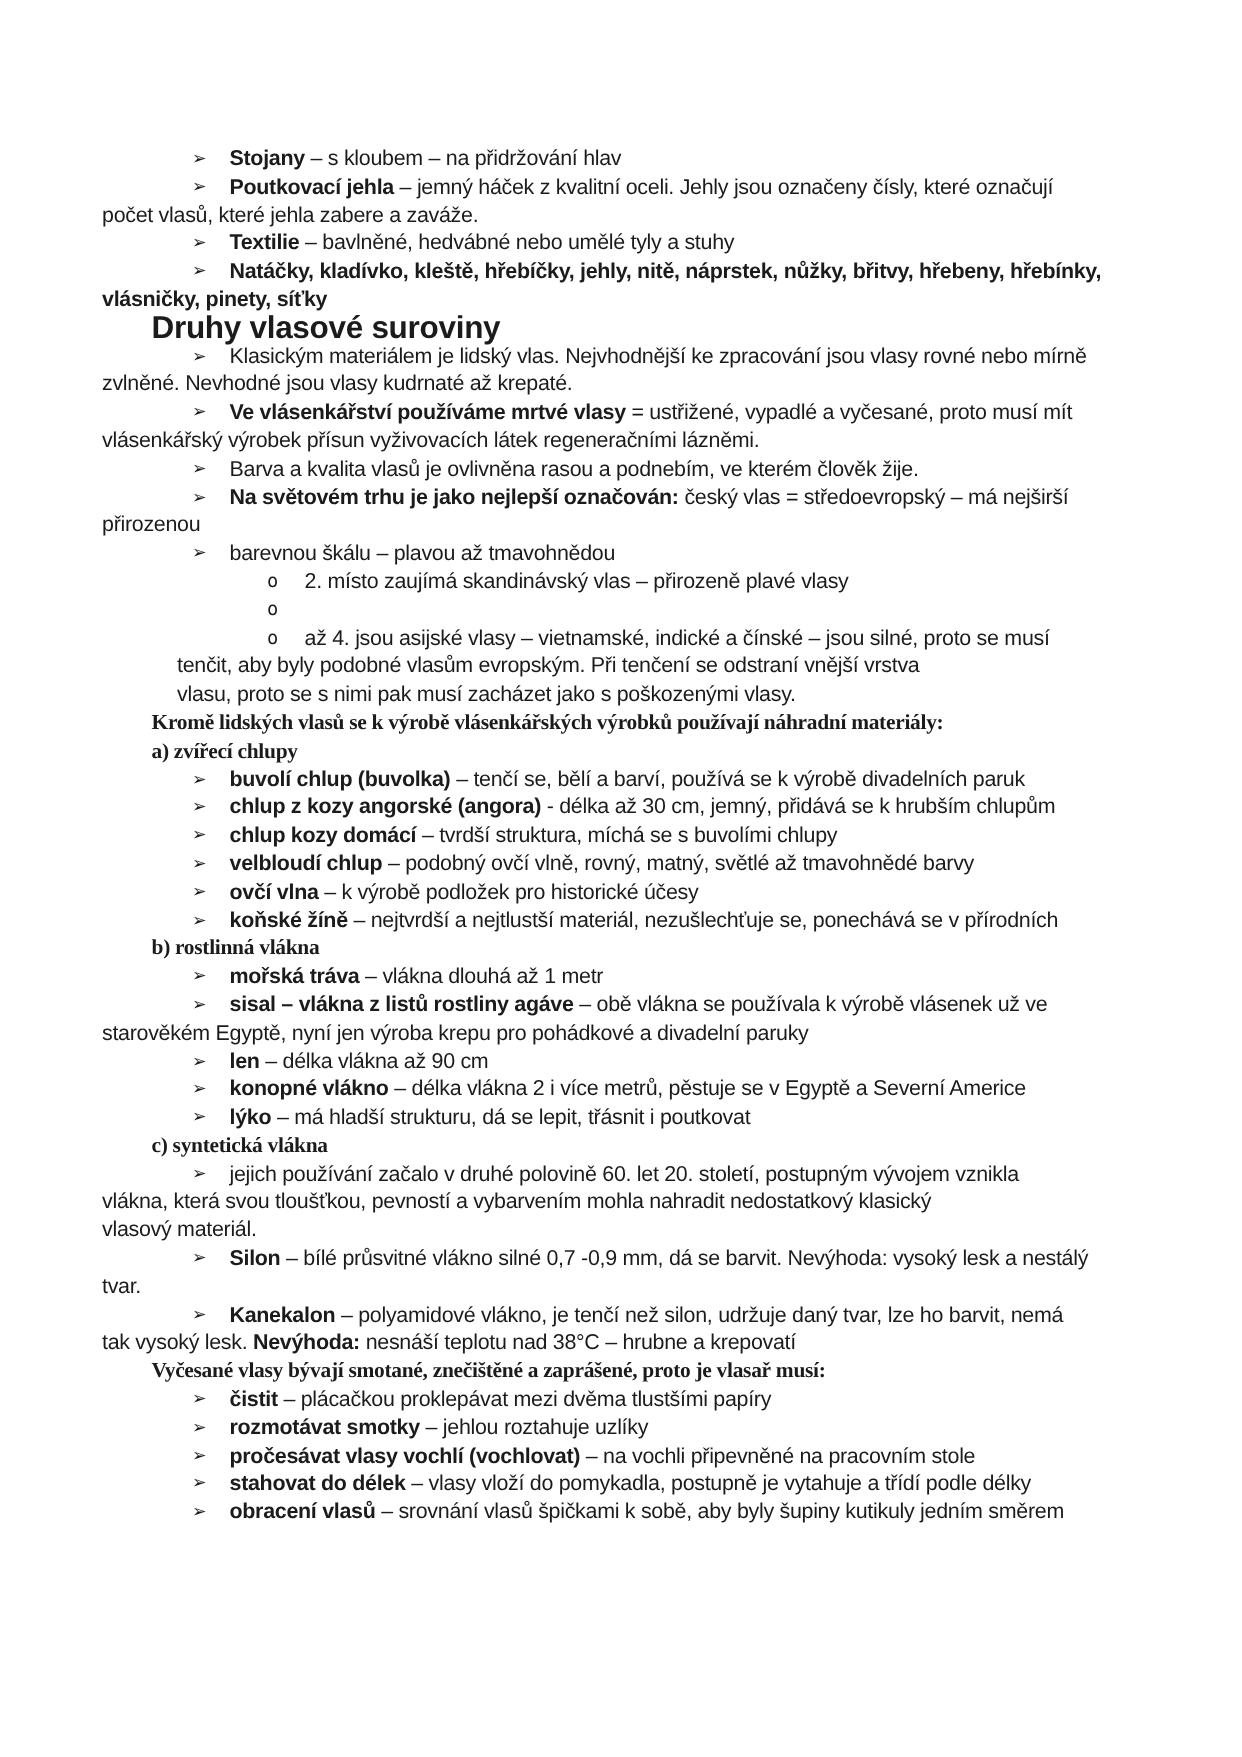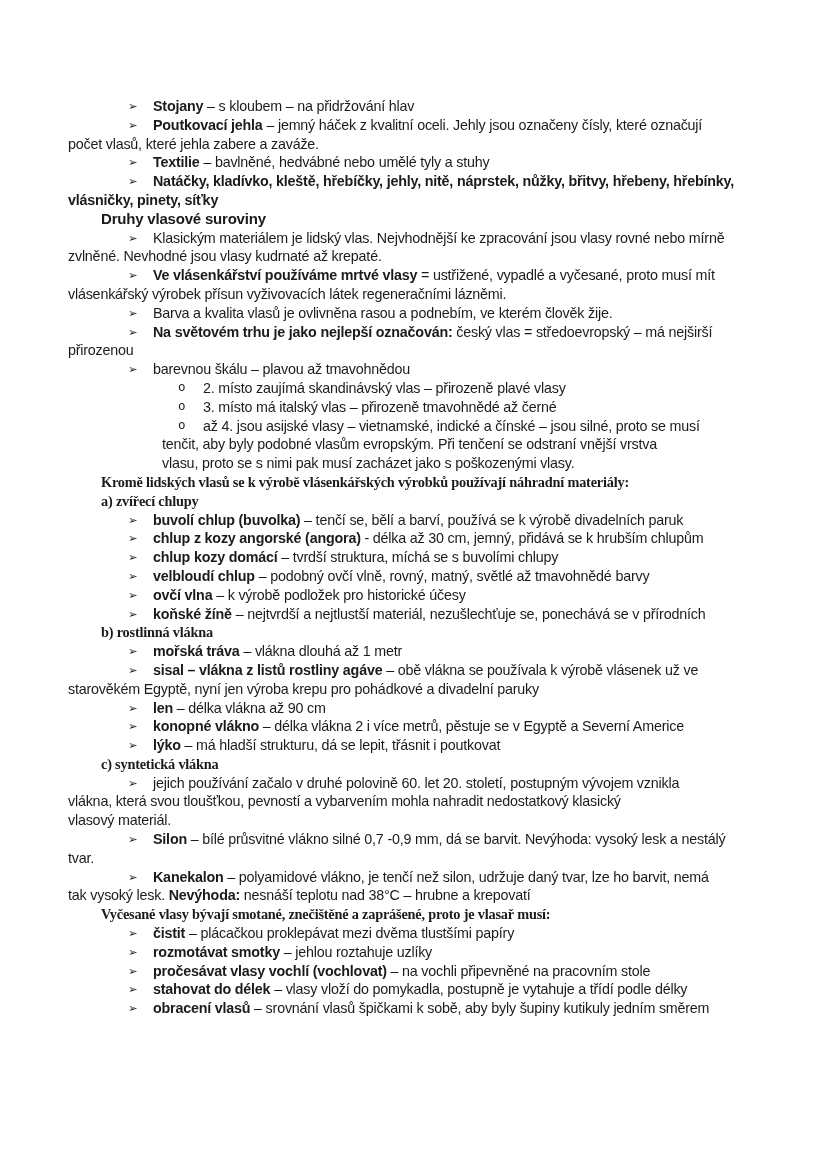--- a/index.html
+++ b/index.html
@@ -13,26 +13,26 @@
   }
   .doc { position:absolute; top:97px; left:0; width:828px; }
   .line {
     position:relative;
     height:18.8px;
     line-height:18.8px;
     font-size:14.3px;
     letter-spacing:-0.2px;
     white-space:nowrap;
   }
-  .line.heading    { padding-left:101px; font-weight:bold; font-size:15px; }
+  .line.heading    { padding-left:101px; font-weight:bold; font-size:21px; }
   .line.marginbold { padding-left:101px; font-weight:bold;font-family:Liberation Serif, serif; }
   .line.bullet     { padding-left:153px; }
   .line.cont1      { padding-left:68px; }
   .line.sub        { padding-left:203px; }
-  .line.subcont    { padding-left:118px;margin-left:44px; }
+  .line.subcont    { padding-left:118px; }
   .marker-arrow {
     position:absolute; left:128px; top:0;
     font-size:11.5px; line-height:18.8px; letter-spacing:0;
   }
   .marker-circle {
     position:absolute; left:178px; top:-0.5px;
     font-size:12.5px; line-height:18.8px; letter-spacing:0;
     font-family:"DejaVu Sans Mono", monospace;
   }
   .seg-bold { font-weight:bold; }
@@ -51,21 +51,21 @@
       <div class="line heading"><span class="seg-bold">Druhy vlasové suroviny</span></div>
       <div class="line bullet"><span class="marker-arrow">➢</span><span class="seg">Klasickým materiálem je lidský vlas. Nejvhodnější ke zpracování jsou vlasy rovné nebo mírně</span></div>
       <div class="line cont1"><span class="seg">zvlněné. Nevhodné jsou vlasy kudrnaté až krepaté.</span></div>
       <div class="line bullet"><span class="marker-arrow">➢</span><span class="seg-bold">Ve vlásenkářství používáme mrtvé vlasy</span><span class="seg"> = ustřižené, vypadlé a vyčesané, proto musí mít</span></div>
       <div class="line cont1"><span class="seg">vlásenkářský výrobek přísun vyživovacích látek regeneračními lázněmi.</span></div>
       <div class="line bullet"><span class="marker-arrow">➢</span><span class="seg">Barva a kvalita vlasů je ovlivněna rasou a podnebím, ve kterém člověk žije.</span></div>
       <div class="line bullet"><span class="marker-arrow">➢</span><span class="seg-bold">Na světovém trhu je jako nejlepší označován:</span><span class="seg"> český vlas = středoevropský – má nejširší</span></div>
       <div class="line cont1"><span class="seg">přirozenou</span></div>
       <div class="line bullet"><span class="marker-arrow">➢</span><span class="seg">barevnou škálu – plavou až tmavohnědou</span></div>
       <div class="line sub"><span class="marker-circle">o</span><span class="seg">2. místo zaujímá skandinávský vlas – přirozeně plavé vlasy</span></div>
-      <div class="line sub"><span class="marker-circle">o</span><span class="seg">3. místo má italský vlas – přirozeně tmavohnědé až černé</span></div>
+      <div class="line sub"><span class="marker-circle">o</span></div>
       <div class="line sub"><span class="marker-circle">o</span><span class="seg">až 4. jsou asijské vlasy – vietnamské, indické a čínské – jsou silné, proto se musí</span></div>
       <div class="line subcont"><span class="seg">tenčit, aby byly podobné vlasům evropským. Při tenčení se odstraní vnější vrstva</span></div>
       <div class="line subcont"><span class="seg">vlasu, proto se s nimi pak musí zacházet jako s poškozenými vlasy.</span></div>
       <div class="line marginbold"><span class="seg-bold">Kromě lidských vlasů se k výrobě vlásenkářských výrobků používají náhradní materiály:</span></div>
       <div class="line marginbold"><span class="seg-bold">a) zvířecí chlupy</span></div>
       <div class="line bullet"><span class="marker-arrow">➢</span><span class="seg-bold">buvolí chlup (buvolka)</span><span class="seg"> – tenčí se, bělí a barví, používá se k výrobě divadelních paruk</span></div>
       <div class="line bullet"><span class="marker-arrow">➢</span><span class="seg-bold">chlup z kozy angorské (angora)</span><span class="seg"> - délka až 30 cm, jemný, přidává se k hrubším chlupům</span></div>
       <div class="line bullet"><span class="marker-arrow">➢</span><span class="seg-bold">chlup kozy domácí</span><span class="seg"> – tvrdší struktura, míchá se s buvolími chlupy</span></div>
       <div class="line bullet"><span class="marker-arrow">➢</span><span class="seg-bold">velbloudí chlup</span><span class="seg"> – podobný ovčí vlně, rovný, matný, světlé až tmavohnědé barvy</span></div>
       <div class="line bullet"><span class="marker-arrow">➢</span><span class="seg-bold">ovčí vlna</span><span class="seg"> – k výrobě podložek pro historické účesy</span></div>

